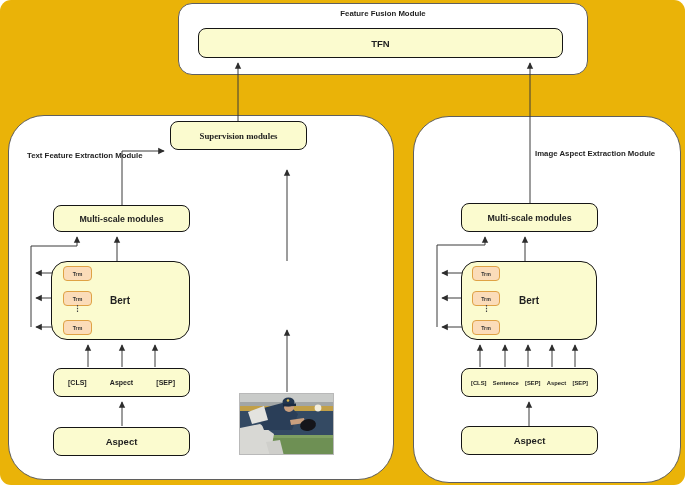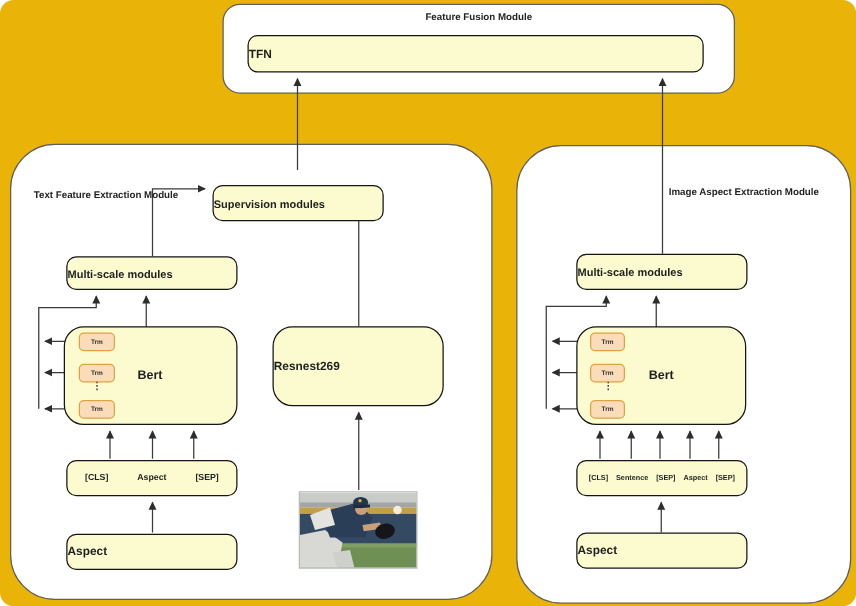--- a/index.html
+++ b/index.html
@@ -8,21 +8,21 @@
     font-family:"Liberation Sans",sans-serif;color:#1f1f1f;overflow:hidden;border-radius:11px;
   }
   .container{
     position:absolute;background:#ffffff;border:1px solid #5f5f5f;box-sizing:border-box;
   }
   .container-label{
     position:absolute;font-weight:bold;font-size:7.8px;white-space:nowrap;color:#1f1f1f;
   }
   .ybox{
     position:absolute;background:#FBFBCF;border:1.6px solid #151515;border-radius:8px;
-    box-sizing:border-box;display:flex;align-items:center;
+    box-sizing:border-box;display:flex;align-items:center;justify-content:center;
     font-weight:bold;font-size:8.8px;white-space:nowrap;
   }
   .ybox.big{border-radius:16px;font-size:10px;}
   .trm{
     position:absolute;background:#FBDCB9;border:1.4px solid #DFA244;border-radius:4px;
     box-sizing:border-box;display:flex;align-items:center;justify-content:center;
     font-size:5.2px;font-weight:600;color:#333;
   }
   .dots{
     position:absolute;font-size:8px;font-weight:bold;color:#444;line-height:4px;
@@ -96,21 +96,21 @@
   </svg>
 
   <div class="container-label lvl" style="left:178px;top:9px;width:410px;text-align:center;">Feature Fusion Module</div>
   <div class="container-label lvl" style="left:27px;top:132px;margin-top:19px;">Text Feature Extraction Module</div>
   <div class="container-label lvl" style="left:535px;top:149px;">Image Aspect Extraction Module</div>
 
   <div class="ybox lvl" style="left:198px;top:28px;width:365px;height:30px;font-size:9.5px;">
     <span>TFN</span>
   </div>
 
-  <div class="ybox lvl" style="left:170px;top:148px;width:137px;height:29px;">
+  <div class="ybox lvl" style="left:170px;top:121px;width:137px;height:29px;font-family:Liberation Serif, serif;">
     <span>Supervision modules</span>
   </div>
 
   <div class="ybox lvl" style="left:53px;top:205px;width:137px;height:27px;">
     <span>Multi-scale modules</span>
   </div>
 
   <div class="ybox big lvl" style="left:51px;top:261px;width:139px;height:79px;justify-content:flex-start;">
     <span style="margin-left:58px;">Bert</span>
   </div>
@@ -128,23 +128,20 @@
   <div class="ybox tokenbox lvl" style="left:53px;top:368px;width:137px;height:29px;font-size:7px;padding:0 14px;">
     <span class="tok">[CLS]</span>
     <span class="tok">Aspect</span>
     <span class="tok">[SEP]</span>
   </div>
 
   <div class="ybox lvl" style="left:53px;top:427px;width:137px;height:29px;font-size:9.5px;">
     <span>Aspect</span>
   </div>
 
-  <div class="ybox big lvl" style="left:218px;top:261px;width:137px;height:64px;font-size:9.5px;">
-    <span>Resnest269</span>
-  </div>
 
   <div class="photo" style="left:239px;top:393px;width:95px;height:62px;">
     <svg width="95" height="62" viewBox="0 0 95 62">
       <rect x="0" y="0" width="95" height="12" fill="#C9CBC9"></rect>
       <rect x="0" y="8" width="95" height="4" fill="#A2A6A6"></rect>
       <rect x="0" y="12" width="95" height="5" fill="#C2A048"></rect>
       <rect x="0" y="17" width="95" height="24" fill="#344A63"></rect>
       <rect x="0" y="41" width="95" height="21" fill="#6E9054"></rect>
       <rect x="0" y="41" width="95" height="3" fill="#7FA062"></rect>
       <circle cx="78" cy="14" r="3.4" fill="#F2EDDC"></circle>

